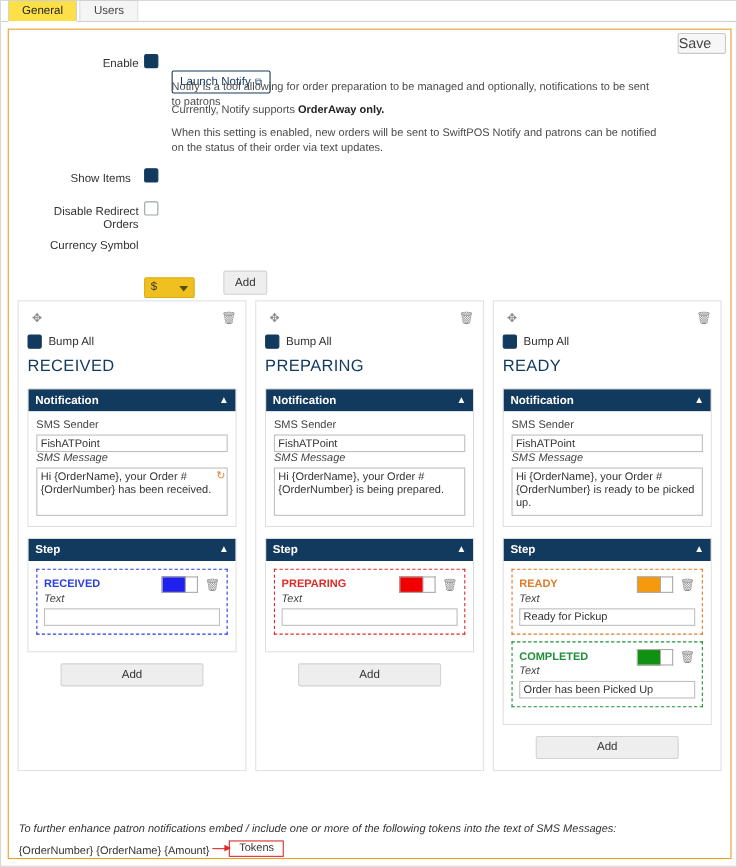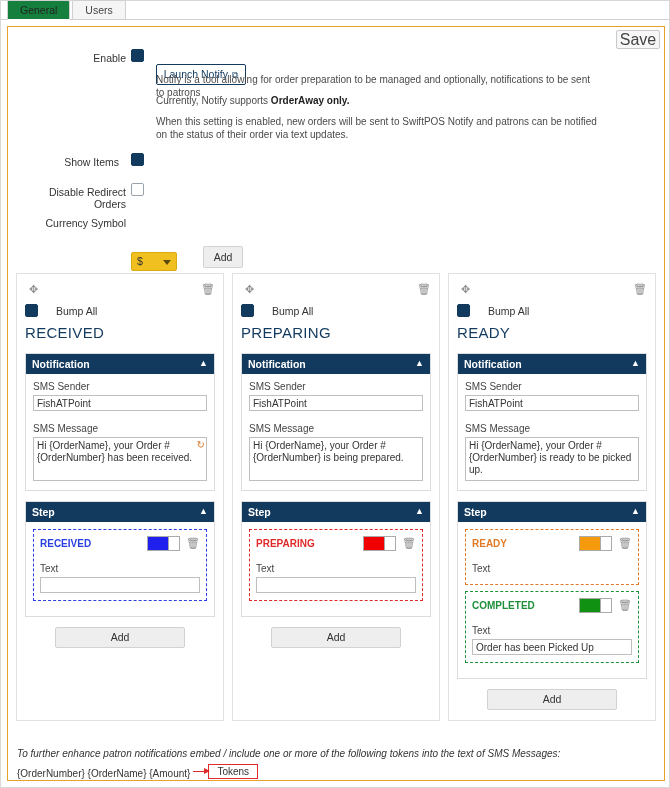--- a/index.html
+++ b/index.html
@@ -32,44 +32,43 @@
     padding:3px 12px 3px 12px;
     border:1px solid #d0d0d0;
     border-bottom:none;
     background:#f5f5f5;
     color:#444;
     margin-right:2px;
     line-height:12px;
     border-radius:2px 2px 0 0;
   }
   .tab.active {
-    background:#15803d;
+    background:#fde047;
     color:#222;
     position:relative;
     top:1px;
     border-bottom:1px solid #fff;
   }
   
   .panel {
     position:absolute;
     left:6px; top:25px;
     width:658px; height:755px;
     border:1px solid #e6a12a;
     background:#fff;
   }
   .save-btn {
     position:absolute;
     right:9px; top:29px;
     width:44px; height:19px;
     border:1px solid #c9c9c9;
     background:#f7f7f7;
-    font-size:16px;
+    font-size:13px;
     color:#444;
     line-height:17px;
-    text-align:center;
     border-radius:2px;
   }
   
   .form-row { position:absolute; font-size:10.5px; color:#333; }
   .lbl { text-align:right; color:#333; font-size:10.5px; }
   .chk {
     width:13px; height:13px;
     background:#123a5e;
     border:1px solid #123a5e;
     display:inline-block;
@@ -131,21 +130,21 @@
     padding:6px 8px 10px 8px;
     position:relative;
   }
   .col-head {
     height:18px;
     display:flex; align-items:center; justify-content:space-between;
     color:#9aa3ab;
   }
   .drag-ico { font-size:11px; color:#8a8a8a; margin-left:4px;}
   .trash-ico { font-size:11px; color:#8a8a8a; }
-  .bumprow { display:flex; align-items:center; gap:18px; margin-top:6px; }
+  .bumprow { display:flex; align-items:center; gap:6px; margin-top:6px; }
   .bumprow .txt { font-size:10.5px; color:#333; }
   .stage-name {
     font-size:15px; color:#123a5e; margin:7px 0 12px 0; letter-spacing:0.3px;
   }
   .sub-card { border:1px solid #dcdcdc; margin-bottom:10px; }
   .sub-head {
     background:#123a5e; color:#fff;
     font-size:10.5px; font-weight:bold;
     padding:4px 6px;
     display:flex; justify-content:space-between;
@@ -168,21 +167,21 @@
     font-size:10px; color:#333;
     padding:2px 3px;
     background:#fff;
     line-height:12px;
     position:relative;
   }
   .resize {
     position:absolute; right:1px; top:1px;
     color:#e07b2a; font-size:10px;
   }
-  .mt8 { margin-top:12px; }
+  .mt8 { margin-top:0;font-style:italic; }
   
   .step-item { padding:6px 6px 7px 6px; margin-bottom:6px; }
   .step-item.dashed-blue { border:1px dashed #2a3fe0; }
   .step-item.dashed-red { border:1px dashed #e02a2a; }
   .step-item.dashed-orange { border:1px dashed #e07b2a; }
   .step-item.dashed-green { border:1px dashed #1f8f3a; }
   .step-top { display:flex; align-items:center; justify-content:space-between; }
   .step-nm { font-size:10px; font-weight:bold; }
   .nm-blue { color:#2a3fe0; }
   .nm-red { color:#e02a2a; }
@@ -406,20 +405,21 @@
           <div class="step-item dashed-orange">
             <div class="step-top">
               <span class="step-nm nm-orange">READY</span>
               <span class="swatchwrap">
                 <span class="swatch" style="background:#f5990d"></span>
                 <span class="swatch-white"></span>
                 <span class="step-trash">🗑</span>
               </span>
             </div>
             <div class="fld-lbl mt8">Text</div>
+            <div class="txtin">Ready for Pickup</div>
           </div>
           <div class="step-item dashed-green">
             <div class="step-top">
               <span class="step-nm nm-green">COMPLETED</span>
               <span class="swatchwrap">
                 <span class="swatch" style="background:#119111"></span>
                 <span class="swatch-white"></span>
                 <span class="step-trash">🗑</span>
               </span>
             </div>

